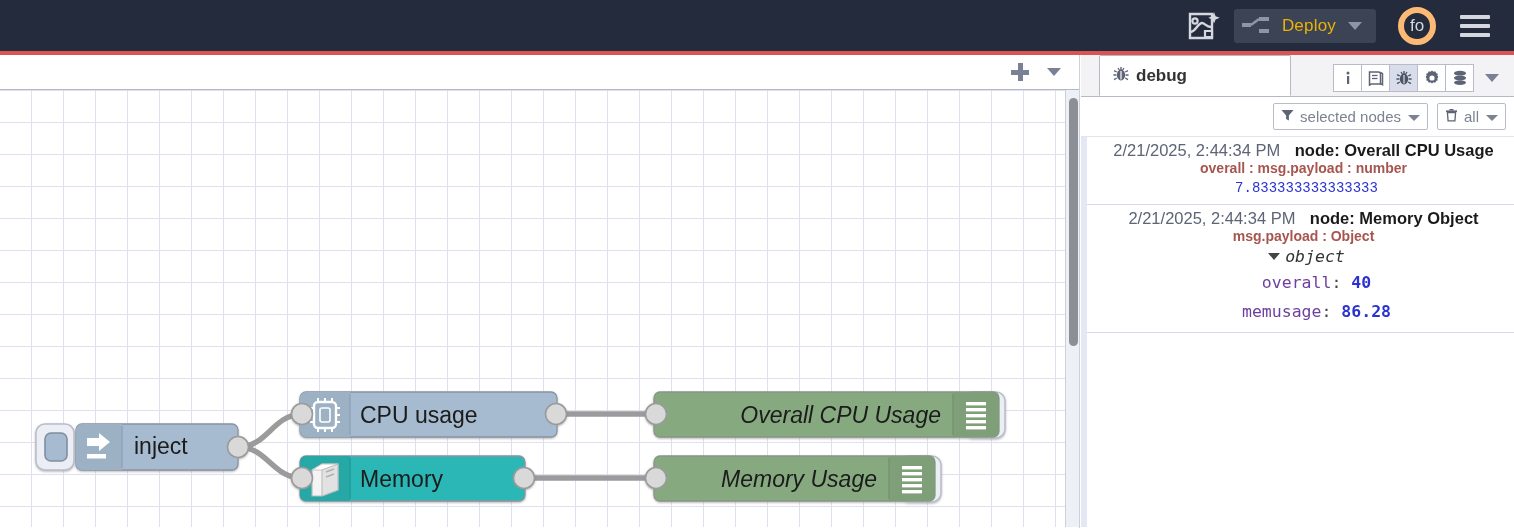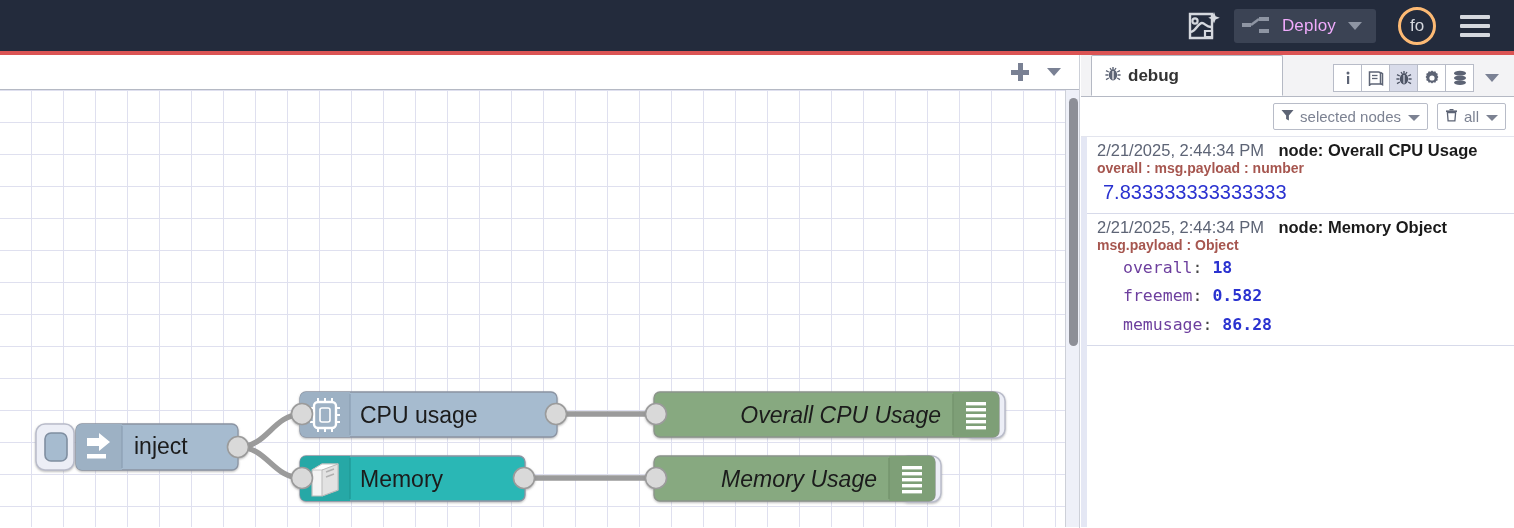--- a/index.html
+++ b/index.html
@@ -26,32 +26,32 @@
     cursor: pointer;
   }
   .hdr-icon-assist { width: 44px; height: 40px; margin-right: 8px; }
   .deploy-btn {
     display: flex; align-items: center;
     background: #3b4354; border-radius: 3px;
     height: 34px; margin-right: 22px; padding: 0 4px 0 8px;
     cursor: pointer; opacity: 1;
   }
   .deploy-label {
-    color: #f0abfc; font-size: 17px; padding: 0 12px 0 10px;
+    color: #eab308; font-size: 17px; padding: 0 12px 0 10px;
     letter-spacing: .2px;
   }
   .deploy-caret {
     width: 0; height: 0;
     border-left: 7px solid transparent; border-right: 7px solid transparent;
     border-top: 8px solid #8e95a3; margin-right: 10px;
   }
   .deploy-dep-icon { width: 30px; height: 20px; }
   .avatar {
     width: 38px; height: 38px; border-radius: 50%;
-    border: 3px solid #fdba74;
+    border: 6px solid #fdba74;
     display: flex; align-items: center; justify-content: center;
     color: #d5d8de; font-size: 17px; margin-right: 24px; cursor: pointer;
   }
   .hamburger { width: 30px; margin-right: 24px; cursor: pointer; }
   .hamburger span {
     display: block; height: 4px; background: #d5d8de;
     border-radius: 1px; margin-bottom: 5px;
   }
   .hamburger span:last-child { margin-bottom: 0; }
 
@@ -109,21 +109,21 @@
   }
   .sb-tabs {
     position: relative; height: 42px; background: #f3f3f5;
     border-bottom: 1px solid #b5b9c4;
     display: flex; align-items: flex-end;
   }
   .sb-tab {
     height: 41px; min-width: 192px;
     background: #fff; border: 1px solid #b5b9c4; border-bottom: 1px solid #fff;
     display: flex; align-items: center; padding: 0 12px;
-    margin-left: 10px; border-radius: 2px 2px 0 0; cursor: pointer;
+    margin-left: 18px; border-radius: 2px 2px 0 0; cursor: pointer;
   }
   .sb-tab-label { font-size: 17px; font-weight: bold; color: #333; margin-left: 6px; }
   .sb-icons { display: flex; align-items: center; margin-left: auto; padding: 0 8px 4px 0; }
   .sb-ibtn {
     width: 29px; height: 28px; border: 1px solid #b8bcc8; background: #fff;
     display: flex; align-items: center; justify-content: center;
     margin-left: -1px; cursor: pointer; color: #5d6475;
   }
   .sb-ibtn.active { background: #d9dcea; }
   .sb-ibtn-caret {
@@ -146,28 +146,29 @@
   
   .dbg-list {
     position: relative; height: 390px; background: #fff;
     border-left: 6px solid #e4e7f4;
     overflow: hidden;
   }
   .dbg-msg {
     border-bottom: 1px solid #d7daea;
     border-top: 1px solid transparent;
     padding: 3px 4px 6px 10px;
+    text-align: center;
   }
   .dbg-top { white-space: nowrap; overflow: hidden; }
   .dbg-time { font-size: 16.5px; color: #5d6475; }
   .dbg-node { font-size: 16.5px; color: #1a1a1a; font-weight: bold; margin-left: 10px; }
   .dbg-prop { font-size: 14px; color: #a6564f; line-height: 1.25; font-weight: bold; }
   .dbg-value {
-    font-family: Liberation Sans, sans-serif;
-    font-size: 20px; color: #2a32d0; padding-left: 6px; line-height: 1.45;
+    font-family: Liberation Mono, monospace;
+    font-size: 14px; color: #2a32d0; padding-left: 6px; line-height: 1.45;
   }
   .dbg-objline {
     font-family: "DejaVu Sans Mono", monospace;
     font-size: 16.5px; color: #333; font-style: italic;
     padding-left: 6px; line-height: 1.45;
   }
   .dbg-objline .tw {
     display: inline-block; width: 0; height: 0;
     border-left: 6px solid transparent; border-right: 6px solid transparent;
     border-top: 7px solid #444; margin-right: 5px; vertical-align: 2px;
@@ -457,27 +458,26 @@
         <div class="dbg-prop">overall : msg.payload : number</div>
         <div class="dbg-value">7.833333333333333</div>
       </div>
 
       <div class="dbg-msg">
         <div class="dbg-top">
           <span class="dbg-time">2/21/2025, 2:44:34 PM</span>
           <span class="dbg-node">node: Memory Object</span>
         </div>
         <div class="dbg-prop">msg.payload : Object</div>
+        <div class="dbg-objline">
+          <span class="tw"></span><span>object</span>
+        </div>
         <div class="dbg-kv">
           <span class="k">overall</span><span class="c">:</span>
-          <span class="v">18</span>
-        </div>
-        <div class="dbg-kv">
-          <span class="k">freemem</span><span class="c">:</span>
-          <span class="v">0.582</span>
+          <span class="v">40</span>
         </div>
         <div class="dbg-kv">
           <span class="k">memusage</span><span class="c">:</span>
           <span class="v">86.28</span>
         </div>
       </div>
 
       <div class="dbg-blank"></div>
     </div>
   </div>

